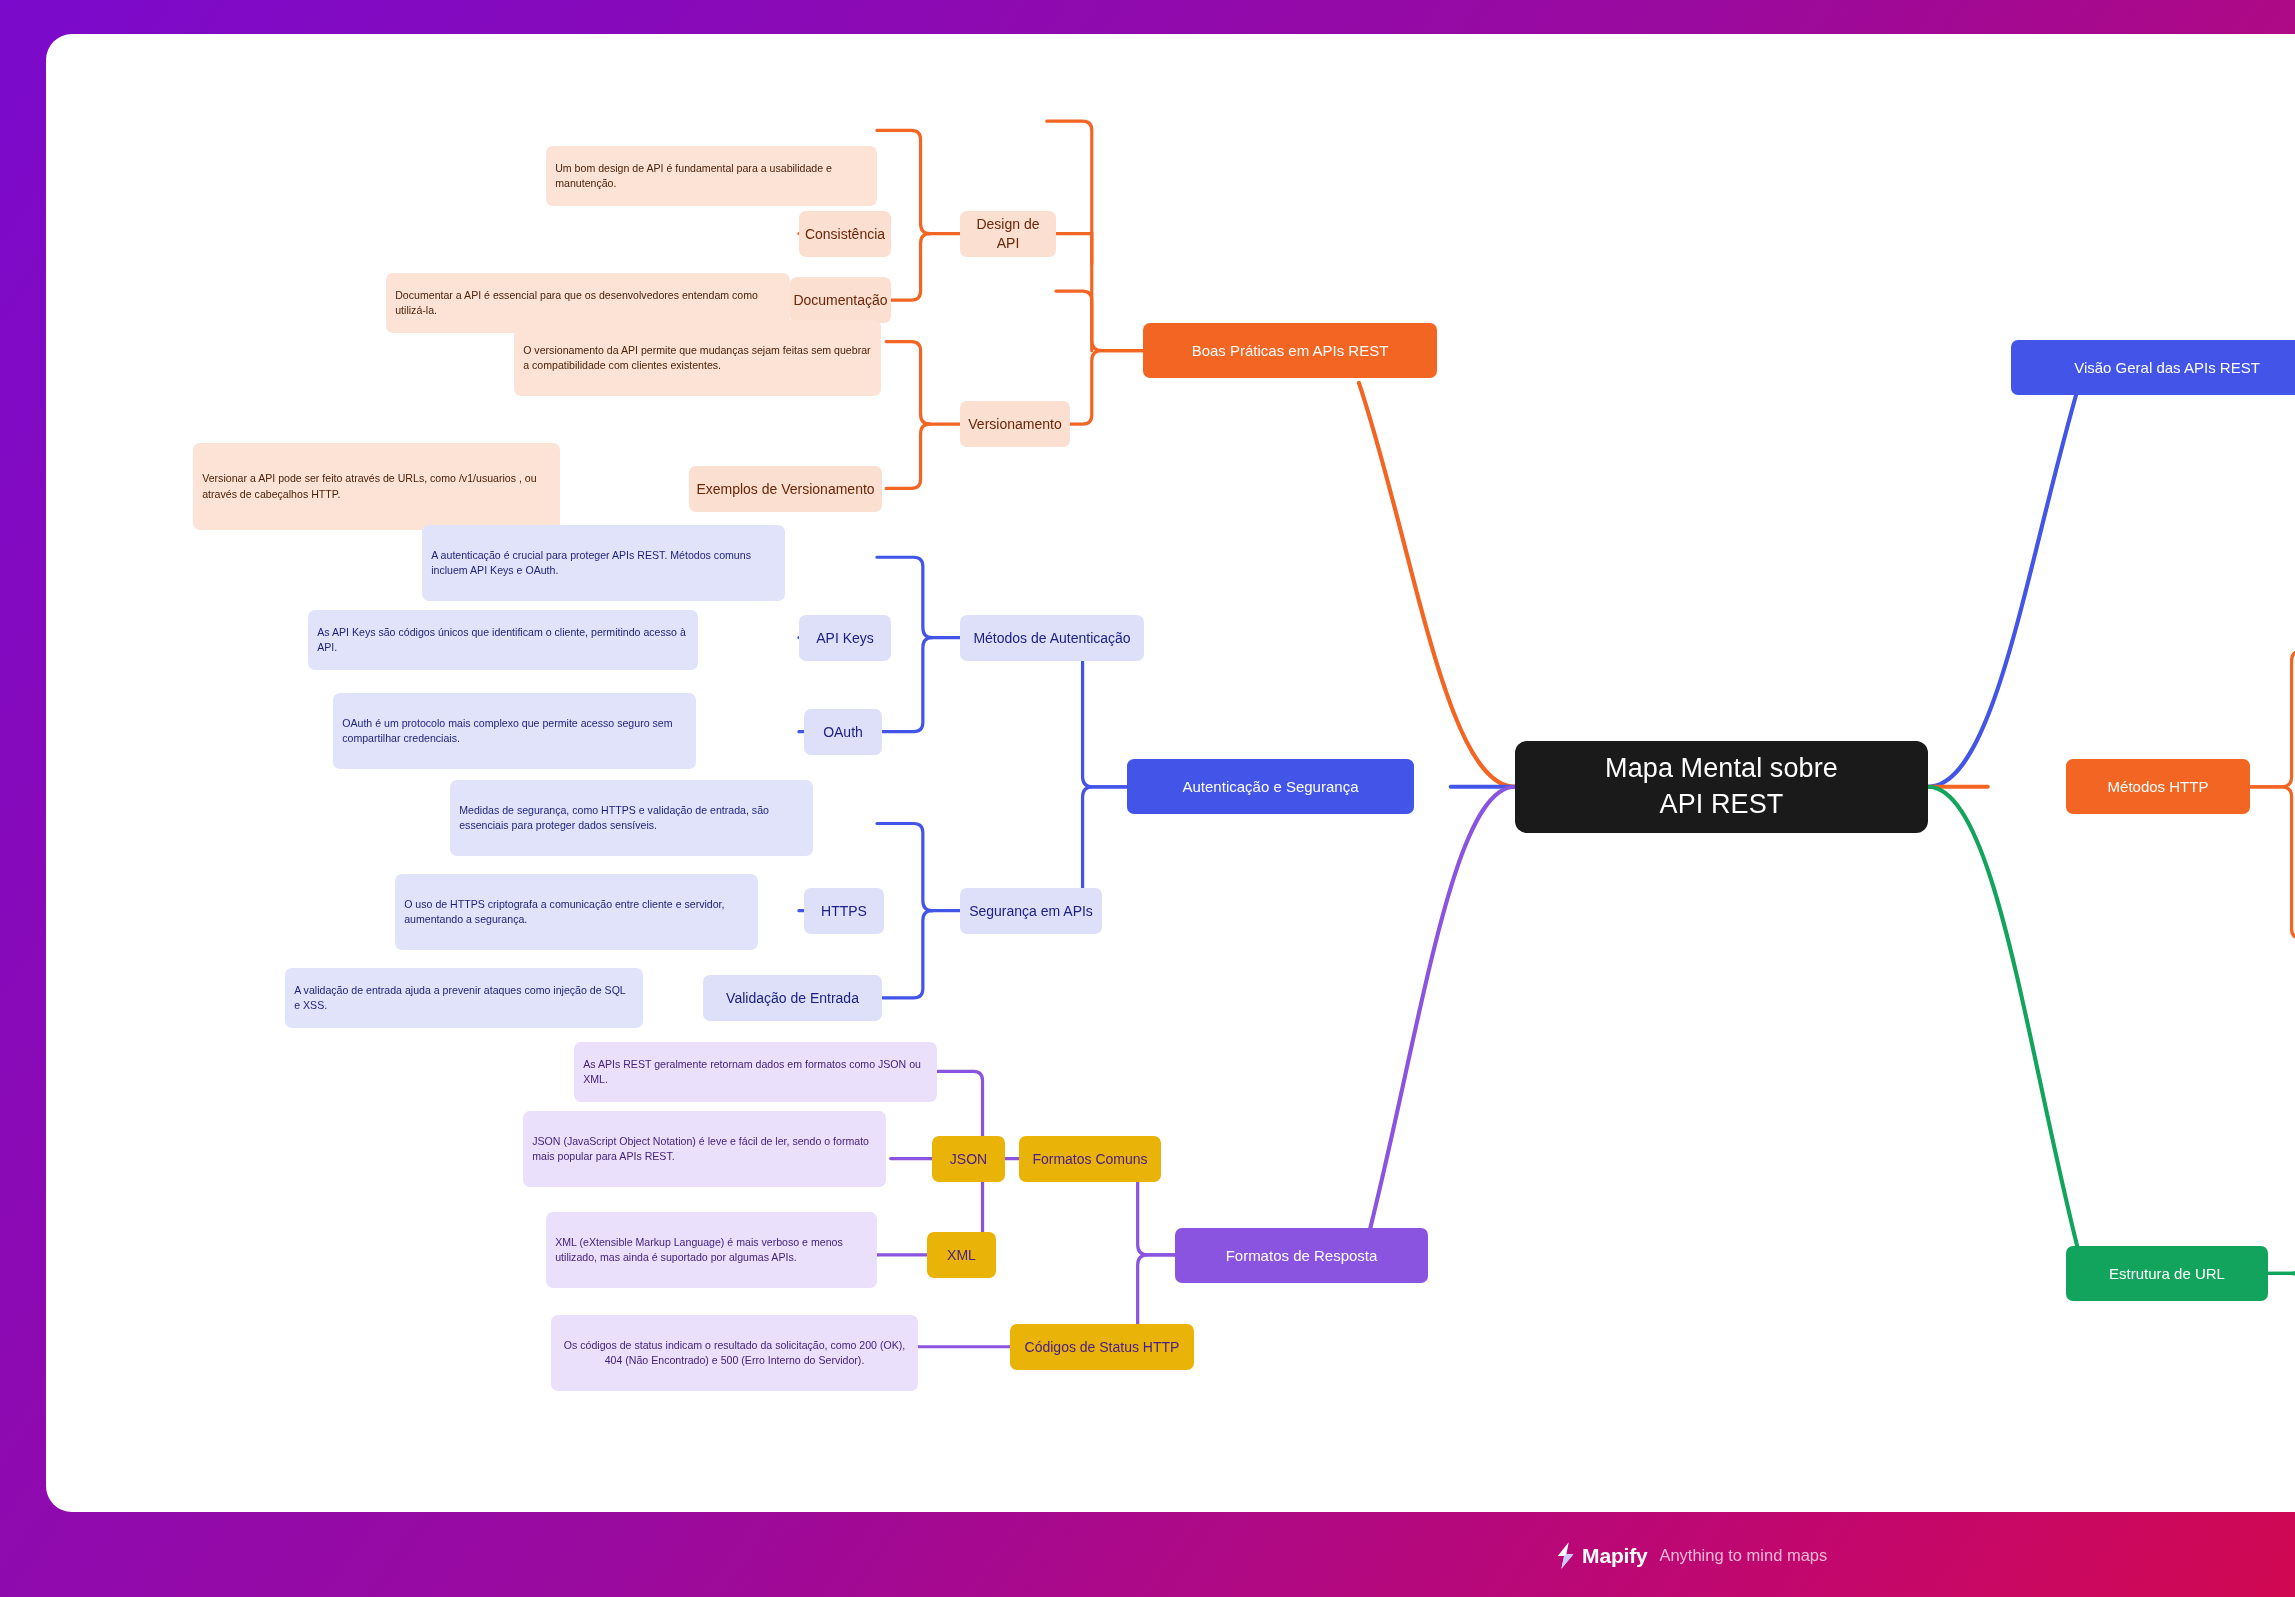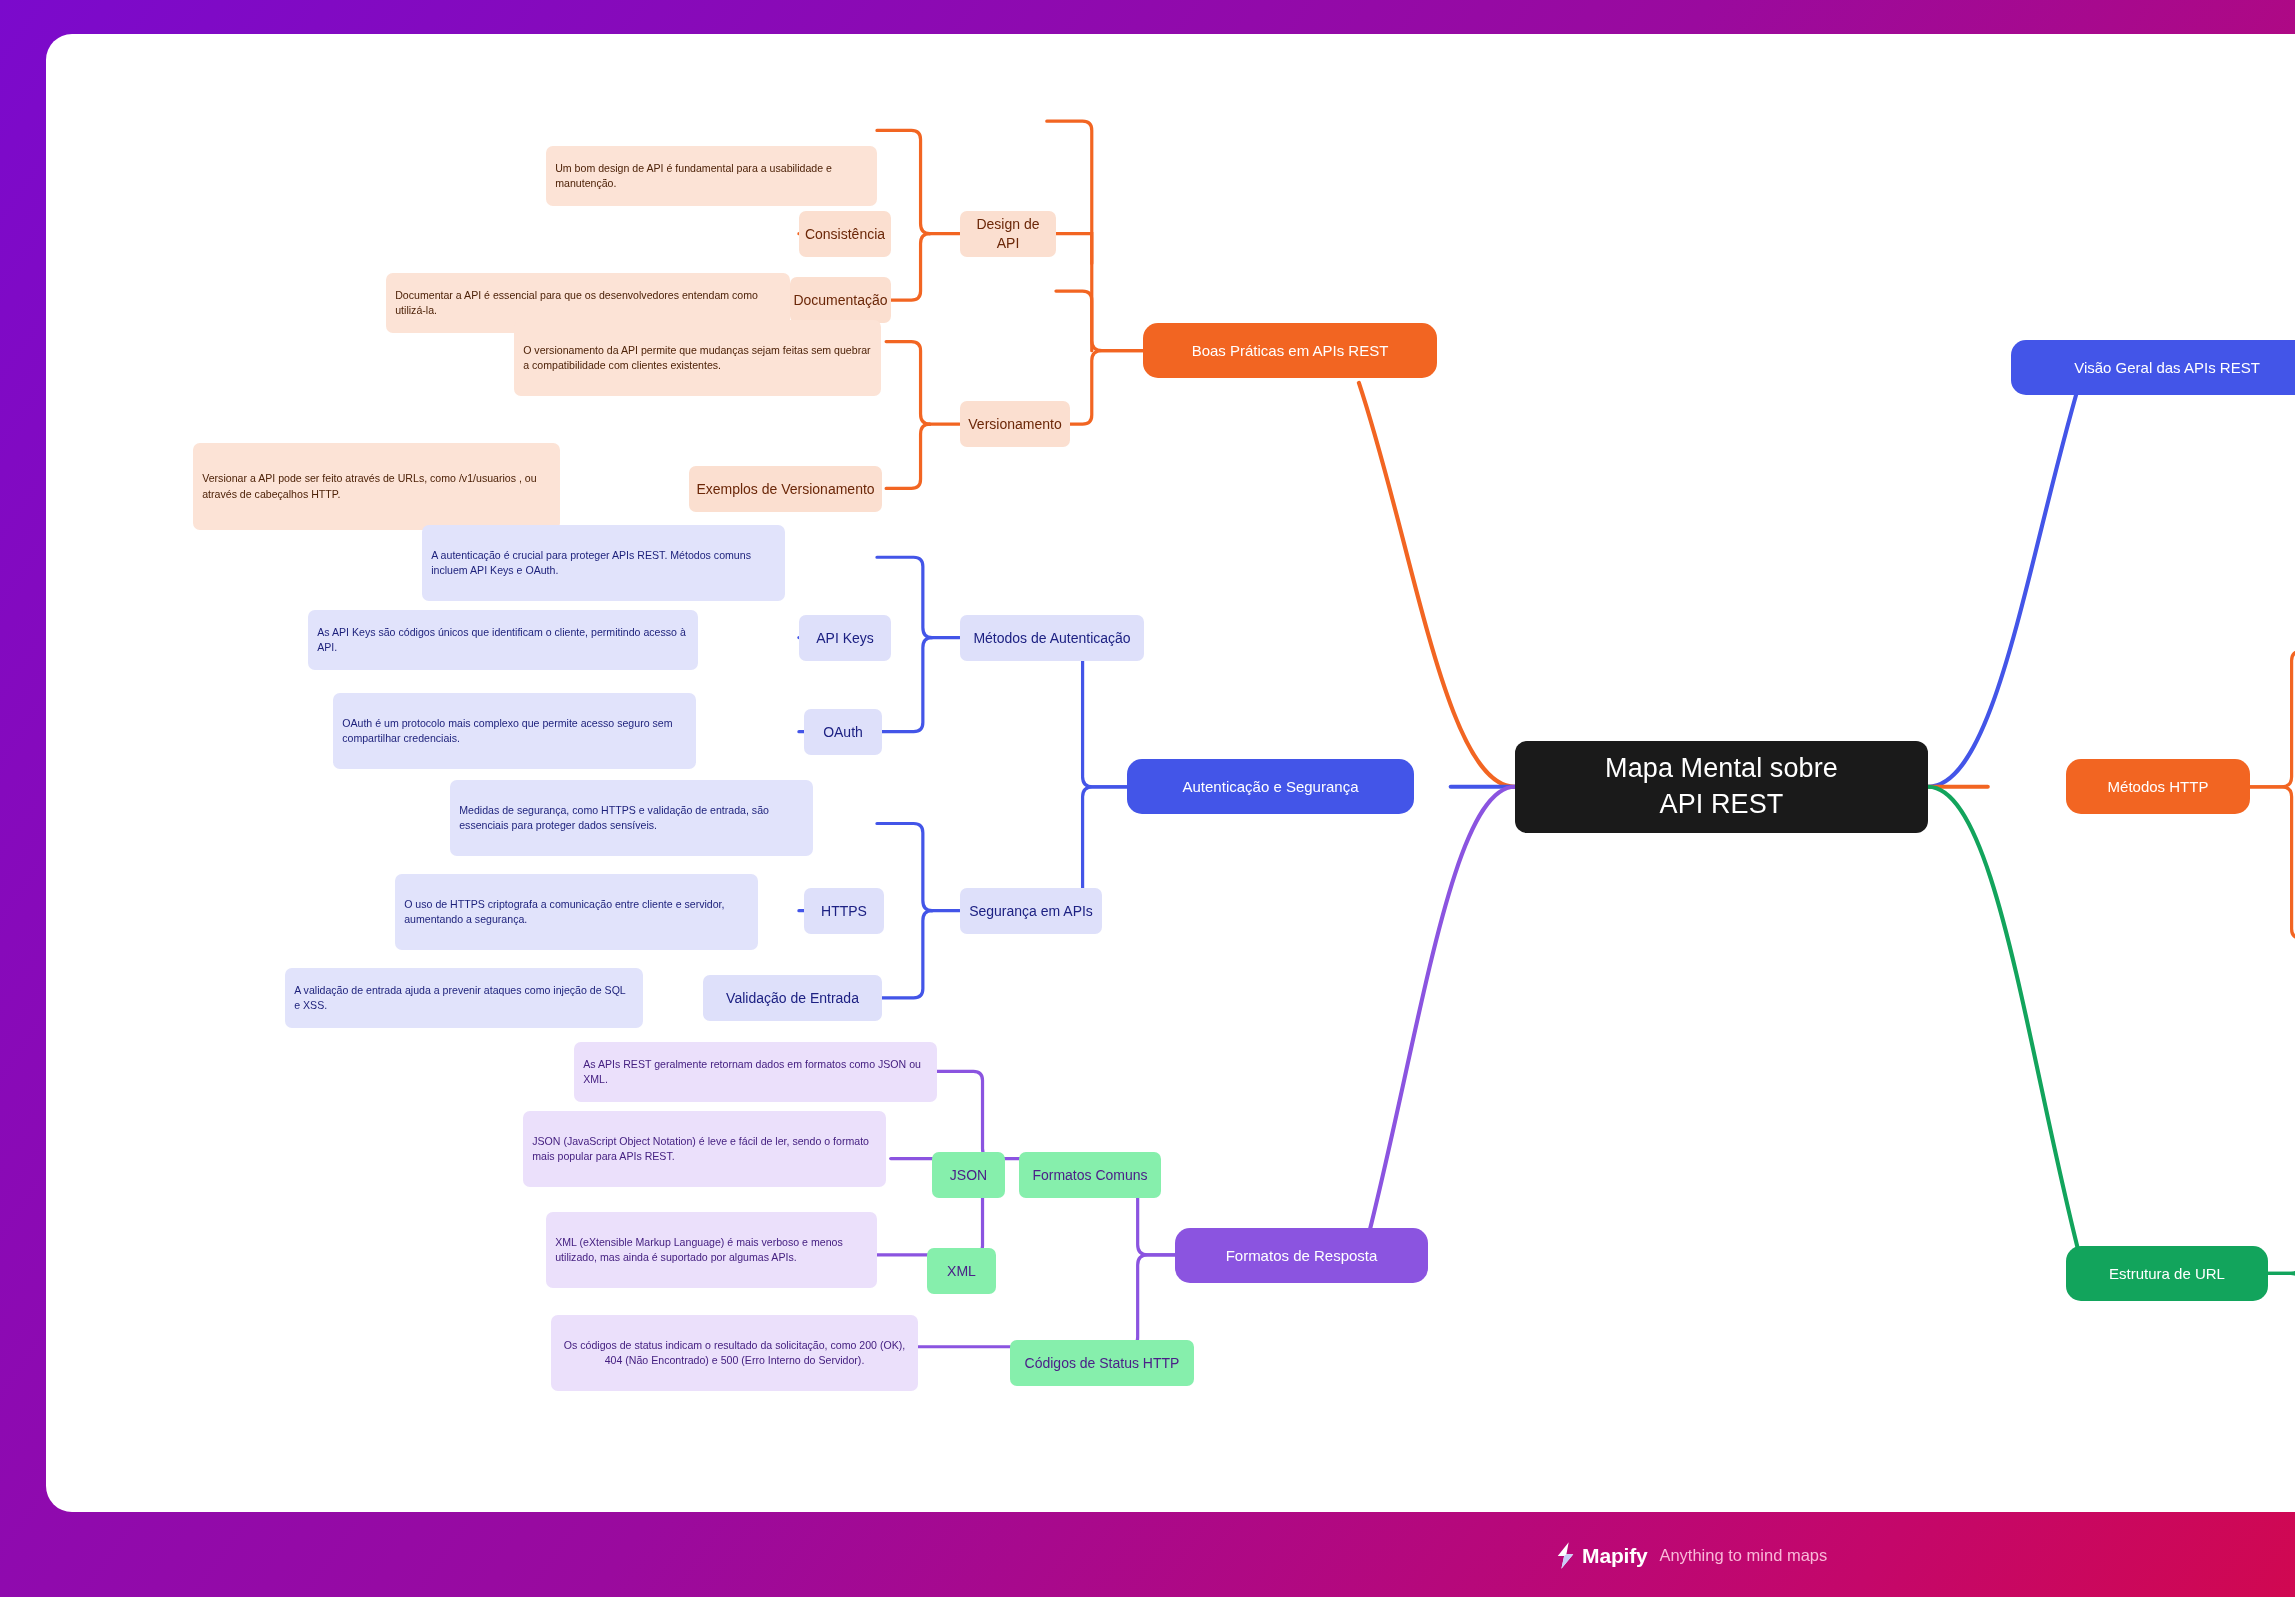--- a/index.html
+++ b/index.html
@@ -34,31 +34,31 @@
 
   
   .root {
     background: #1A1A1A; color: #FFFFFF;
     font-size: 27px; font-weight: 400;
     border-radius: 12px;
     letter-spacing: 0.1px;
   }
 
   
-  .branch { color: #FFFFFF; font-size: 15px; font-weight: 400; border-radius: 15px; }
+  .branch { color: #FFFFFF; font-size: 15px; font-weight: 400; border-radius: 7px; }
   .b-orange { background: #F26522; }
   .b-blue   { background: #4355E8; }
   .b-violet { background: #8B54E0; }
   .b-green  { background: #12A45C; }
 
   
   .chip { font-size: 14px; border-radius: 6.9px; padding: 5.5px 7.3px; }
   .c-orange { background: #FBDFD0; color: #6B2708; }
   .c-blue   { background: #DEE0FA; color: #1D2183; }
-  .c-violet { background: #86efac; color: #4B2088; margin-top: 16px; }
+  .c-violet { background: #eab308; color: #4B2088; }
 
   
   .leaf {
     font-size: 10.6px; border-radius: 6.9px;
     padding: 7.3px 9.2px;
     text-align: left; justify-content: flex-start;
     line-height: 1.45;
   }
   .l-orange { background: #FCE3D6; color: #4D2208; }
   .l-blue   { background: #E1E3FB; color: #1B1F7A; }

